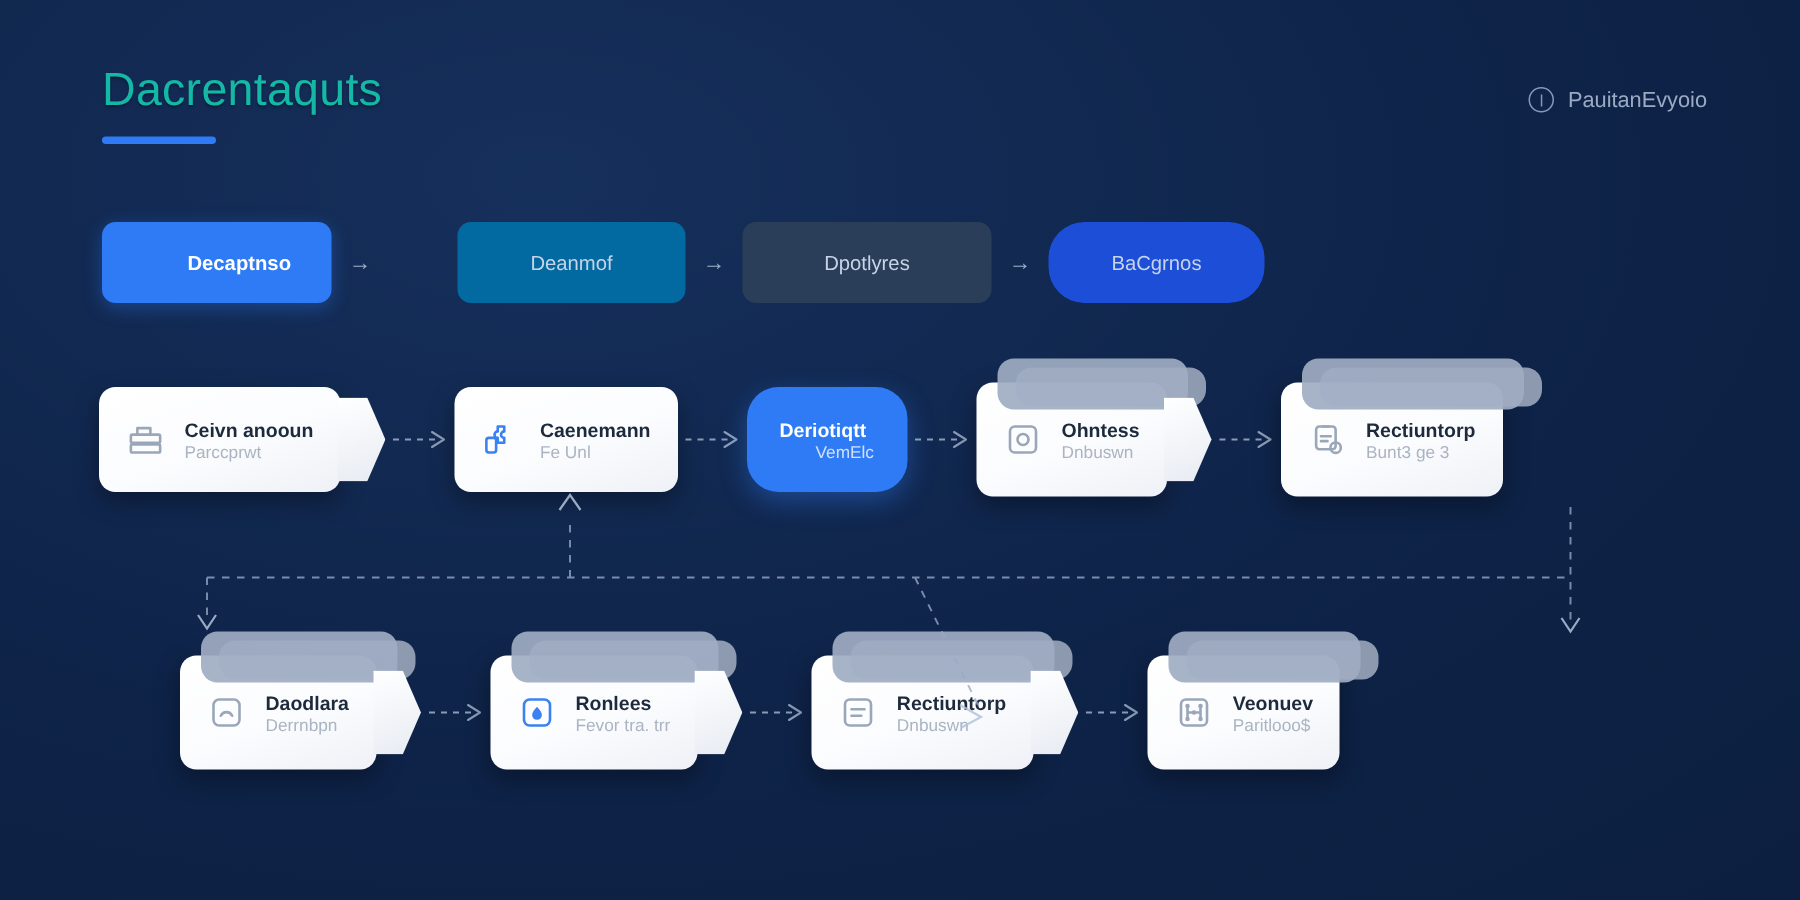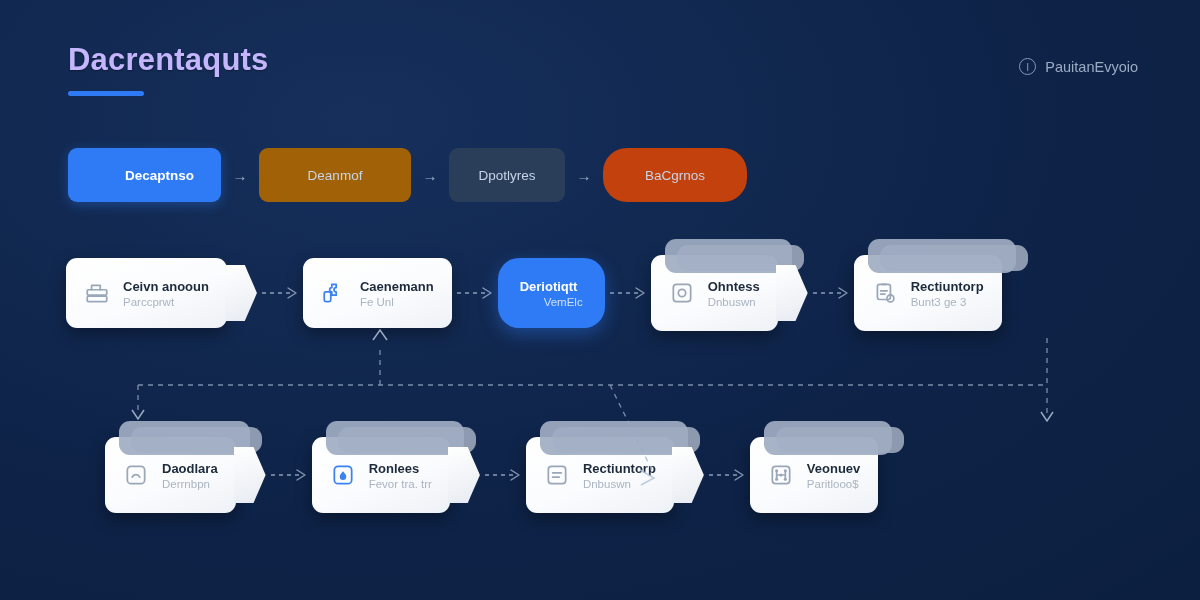--- a/index.html
+++ b/index.html
@@ -8,22 +8,22 @@
     background: #10264c;
     background-image: radial-gradient(ellipse at 30% 20%, #16305c 0%, #0e2348 55%, #0c1f40 100%);
     font-family: "Liberation Sans", sans-serif;
     position: relative;
     color: #e8eef8;
   }
 
   
   .header { position: absolute; left: 68px; top: 42px; }
   .page-title {
-    font-size: 31px; font-weight: bold; letter-spacing: .2px;
-    color: #c4b5fd; text-shadow: 0 1px 2px rgba(0,0,0,.35);
+    font-size: 31px; font-weight: normal; letter-spacing: .2px;
+    color: #14b8a6; text-shadow: 0 1px 2px rgba(0,0,0,.35);
   }
   .title-rule {
     margin-top: 13px; width: 76px; height: 5px; border-radius: 3px;
     background: #2f7bf6;
   }
   .header-badge {
     position: absolute; right: 62px; top: 58px;
     display: flex; align-items: flex-end; gap: 9px;
     color: #b9c8de; font-size: 14.5px; opacity: .82;
     filter: blur(.35px);
@@ -43,32 +43,32 @@
     height: 54px; border-radius: 9px;
     display: flex; align-items: center; justify-content: center;
     font-size: 13.5px; color: #c6d4e8; padding: 0 10px;
     filter: blur(.25px);
   }
   .pill.active {
     background: #2f7bf6; color: #ffffff; font-weight: bold;
     box-shadow: 0 3px 12px rgba(47,123,246,.35);
     padding-left: 40px;
   }
-  .pill.idle { background: #a16207; }
+  .pill.idle { background: #0369a1; margin-left: 46px; }
   .pill.idle2 { background: #2a3d59; }
-  .pill.idle3 { background: #c2410c; border-radius: 24px; }
+  .pill.idle3 { background: #1d4ed8; border-radius: 24px; }
   .pill-arrow {
     width: 38px; display: flex; align-items: center; justify-content: center;
     color: #b7c6dd; font-size: 15px; opacity: .85;
   }
 
   
   .flow-row { position: absolute; display: flex; align-items: center; }
   #row-1 { left: 66px; top: 255px; }
-  #row-2 { left: 105px; top: 437px; }
+  #row-2 { left: 120px; top: 437px; }
 
   .node-wrap { position: relative; display: flex; align-items: center; }
 
   .node {
     position: relative; height: 70px; border-radius: 11px;
     background: linear-gradient(160deg, #ffffff 0%, #fbfcfe 55%, #eef1f6 100%);
     display: flex; align-items: center; gap: 11px;
     padding: 0 18px 0 16px;
     box-shadow: 0 6px 16px rgba(0,0,0,.34);
     filter: blur(.2px);
@@ -130,21 +130,21 @@
 <div class="header-badge">
   <span class="badge-circle"></span>
   <span>PauitanEvyoio</span>
 </div>
 
 <div class="pills" id="pills">
     <div class="pill active" style="width: 153px;">Decaptnso</div>
     <div class="pill-arrow">→</div>
     <div class="pill idle" style="width: 152px;">Deanmof</div>
     <div class="pill-arrow">→</div>
-    <div class="pill idle2" style="width: 116px;">Dpotlyres</div>
+    <div class="pill idle2" style="width: 166px;">Dpotlyres</div>
     <div class="pill-arrow">→</div>
     <div class="pill idle3" style="width: 144px;">BaCgrnos</div>
   </div>
 
 <div class="flow-row" id="row-1">
     <div class="node-wrap">
       <div class="node">
         <div class="node-icon">
           <svg viewBox="0 0 24 24" width="26" height="26">
             <rect x="3" y="9" width="18" height="5" rx="1" stroke="currentColor" fill="none" stroke-width="1.6" stroke-linecap="round" stroke-linejoin="round"></rect>

